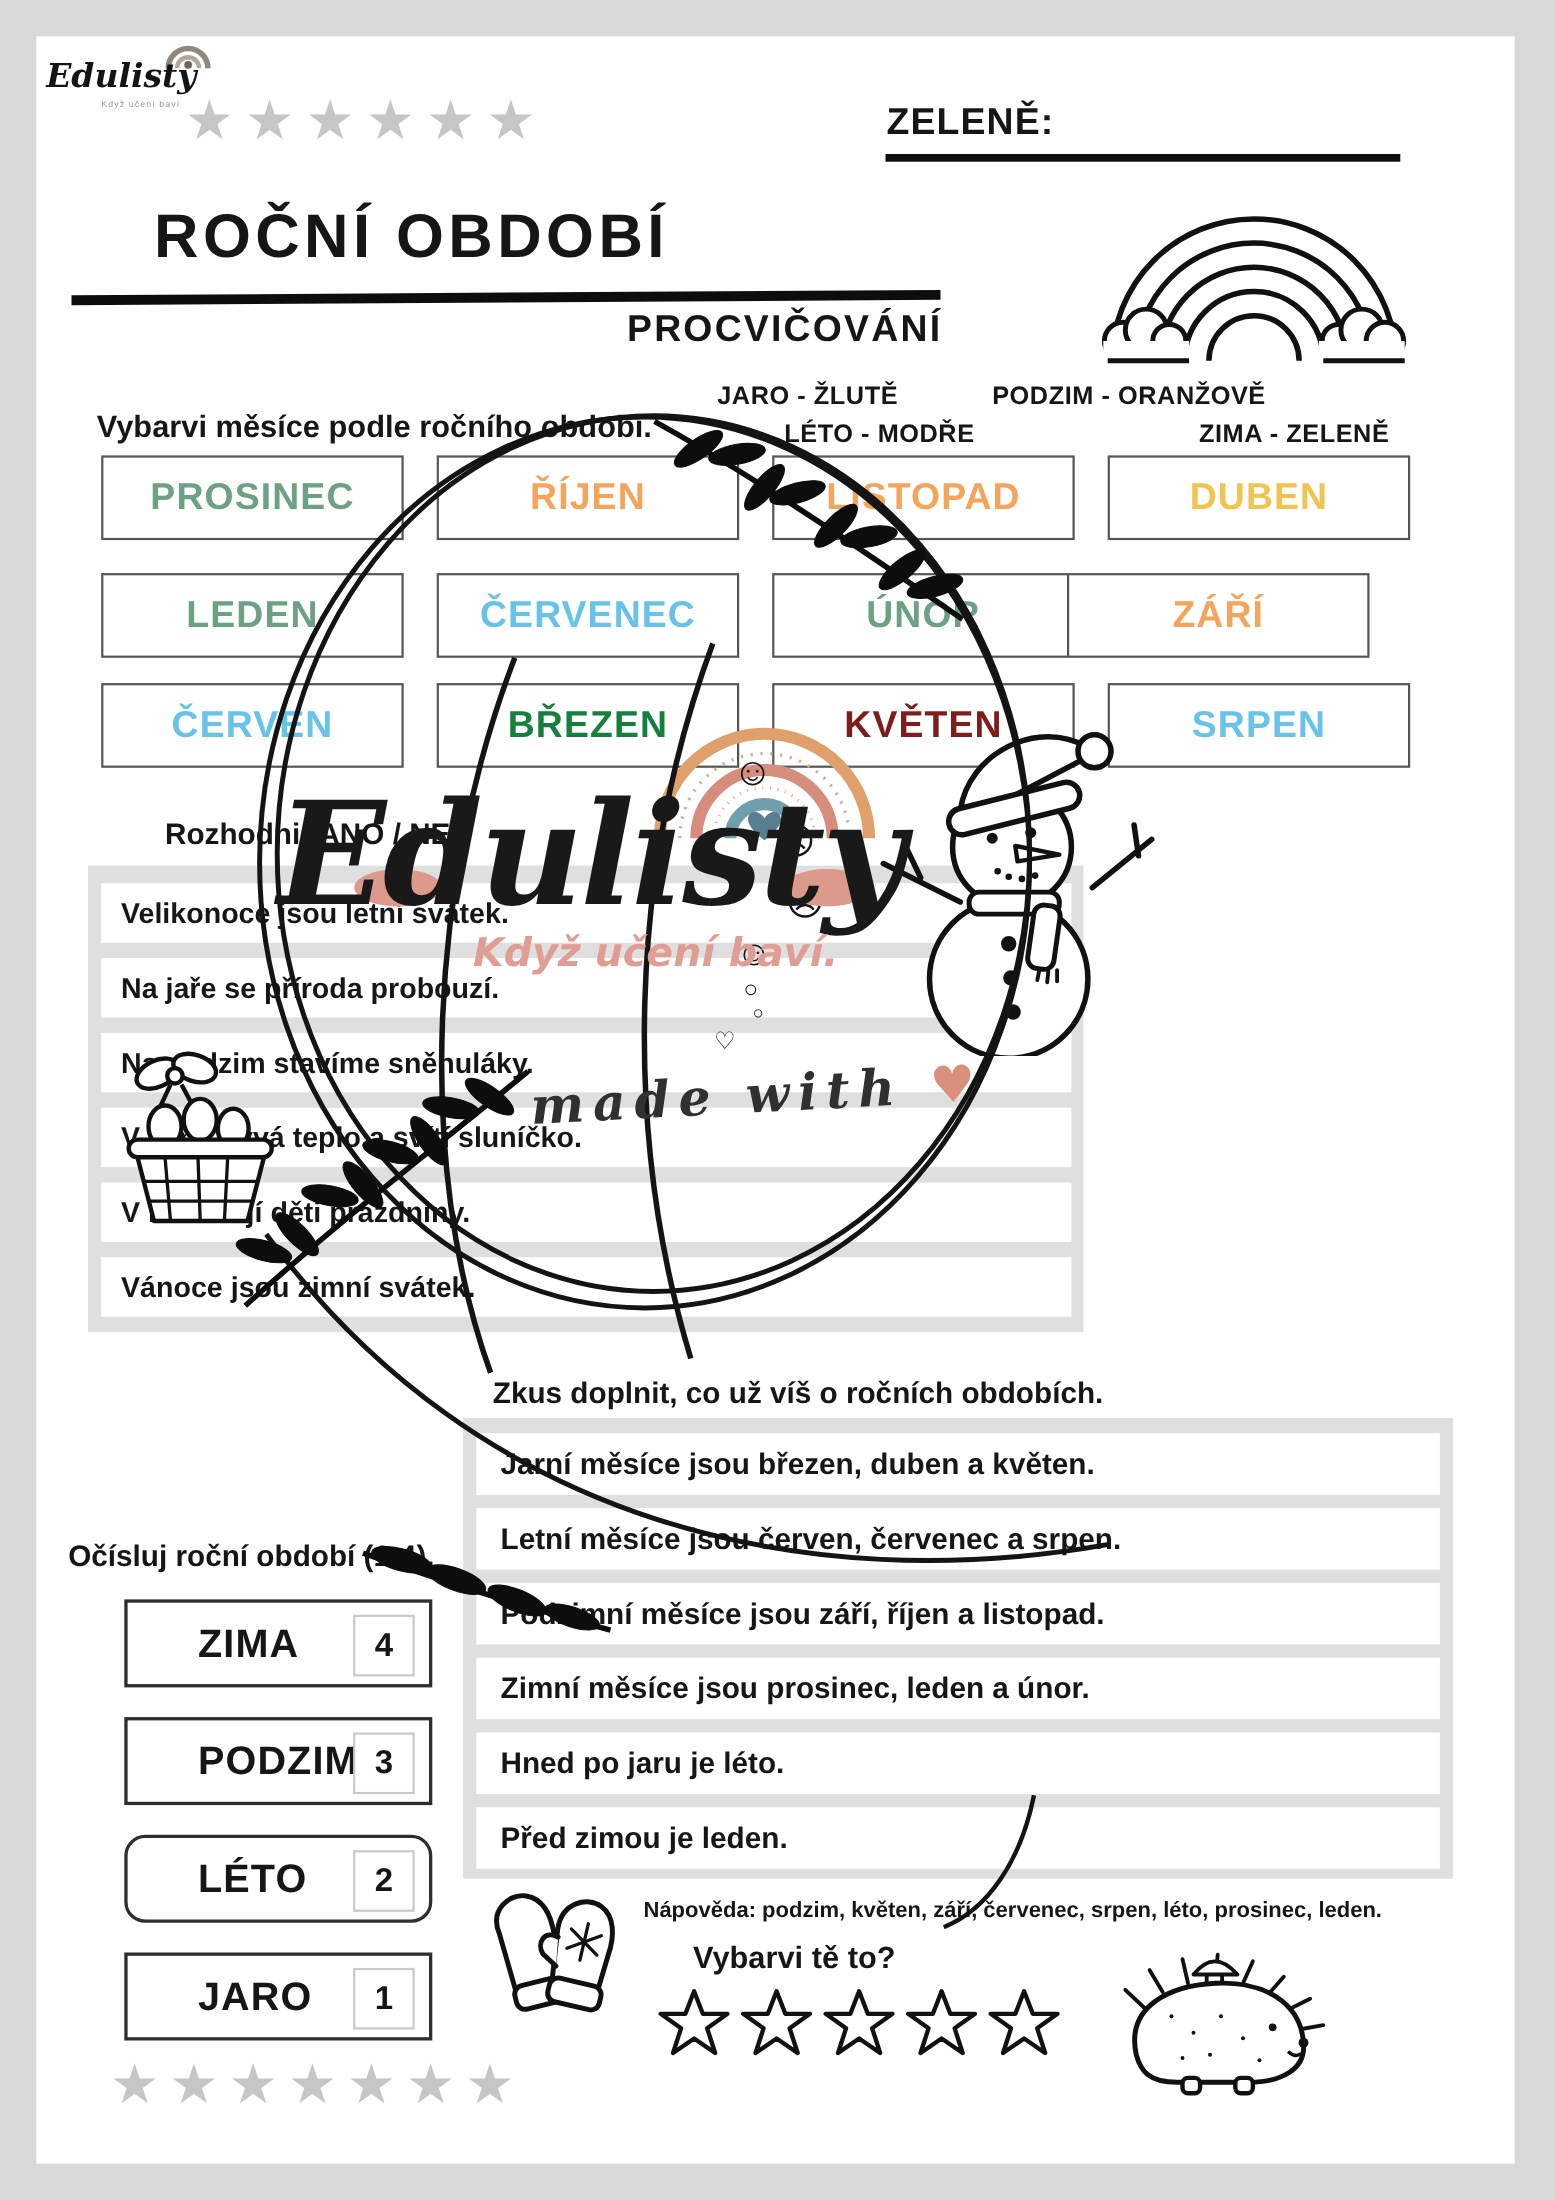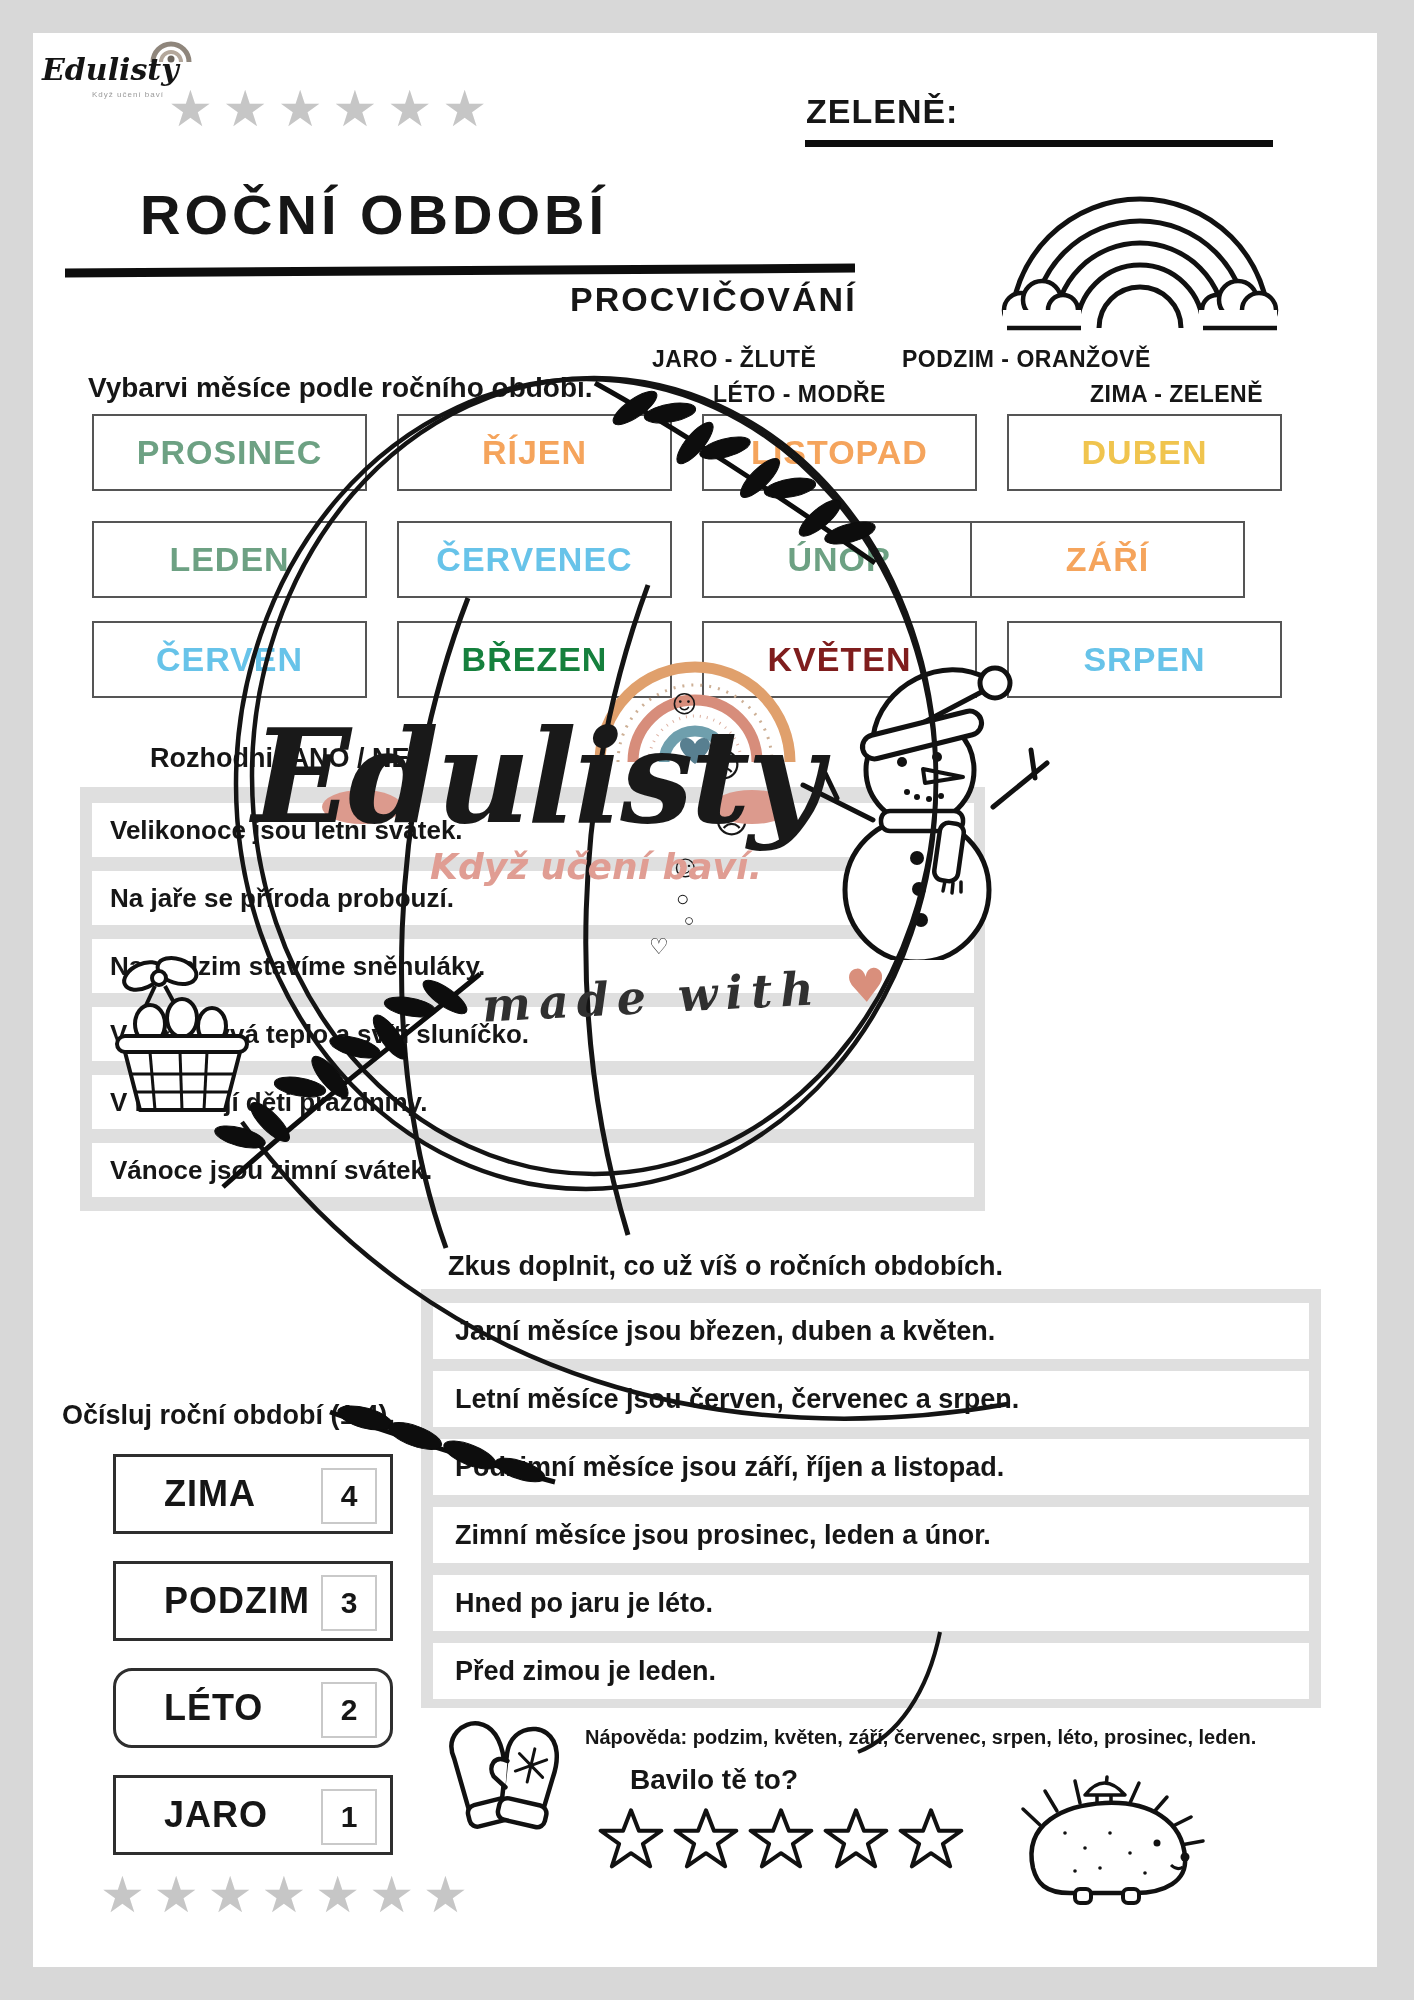--- a/index.html
+++ b/index.html
@@ -25,21 +25,21 @@
   .mbox span{font-size:34px;font-weight:600;letter-spacing:1px;}
   
   .h2{font-size:27px;font-weight:700;}
   .panel{position:absolute;background:#dfdfdf;}
   .srow{position:absolute;left:92px;width:882px;height:54px;background:#fff;display:flex;align-items:center;}
   .srow span{font-size:26px;font-weight:600;padding-left:18px;white-space:nowrap;}
   .frow{position:absolute;left:433px;width:876px;height:56px;background:#fff;display:flex;align-items:center;}
   .frow span{font-size:27px;font-weight:600;padding-left:22px;white-space:nowrap;}
   
   .sbox{position:absolute;left:113px;width:274px;height:74px;border:3px solid #2e2e2e;background:#fff;}
-  .sbox .lbl{position:absolute;left:48px;top:50%;transform:translateY(-50%);font-size:36px;font-weight:700;letter-spacing:1px;}
+  .sbox .lbl{position:absolute;left:64px;top:50%;transform:translateY(-50%);font-size:36px;font-weight:700;letter-spacing:1px;}
   .numbox{position:absolute;left:205px;top:11px;width:52px;height:52px;border:2px solid #c9c9c9;
           display:flex;align-items:center;justify-content:center;font-size:30px;font-weight:600;}
   
   .hint{font-size:20px;font-weight:700;}
   .rate-q{font-size:28px;font-weight:700;}
   .rstars{display:flex;gap:9px;}
   
   #wm{pointer-events:none;}
   .wm-big{font-family:"DejaVu Serif",serif;font-style:italic;font-weight:700;font-size:130px;
           color:#191919;letter-spacing:-3px;line-height:1;}
@@ -295,21 +295,21 @@
         <rect x="24" y="98" width="48" height="22" rx="8"></rect>
       </g>
     </g>
     <g fill="none" stroke="#111" stroke-width="3" stroke-linecap="round" transform="translate(58 4) rotate(13 45 70)">
       <path d="M46 44 L46 78"></path>
         <path d="M32 52 L60 70"></path>
         <path d="M32 70 L60 52"></path>
     </g>
   </svg>
 
-  <div class="abs rate-q" style="left:630px;top:1764px;">Bavilo tě to?</div>
+  <div class="abs rate-q" style="left:630px;top:1764px;">Vybarvi tě to?</div>
   <div class="abs rstars" style="left:598px;top:1806px;">
     <svg width="66" height="64" viewBox="0 0 100 96">
       <path d="M50 6 L62 37 L96 37 L68 57 L79 91 L50 71 L21 91 L32 57 L4 37 L38 37 Z" fill="#fff" stroke="#111" stroke-width="6" stroke-linejoin="round"></path>
     </svg>
   <svg width="66" height="64" viewBox="0 0 100 96">
       <path d="M50 6 L62 37 L96 37 L68 57 L79 91 L50 71 L21 91 L32 57 L4 37 L38 37 Z" fill="#fff" stroke="#111" stroke-width="6" stroke-linejoin="round"></path>
     </svg>
       <svg width="66" height="64" viewBox="0 0 100 96">
       <path d="M50 6 L62 37 L96 37 L68 57 L79 91 L50 71 L21 91 L32 57 L4 37 L38 37 Z" fill="#fff" stroke="#111" stroke-width="6" stroke-linejoin="round"></path>
     </svg>

